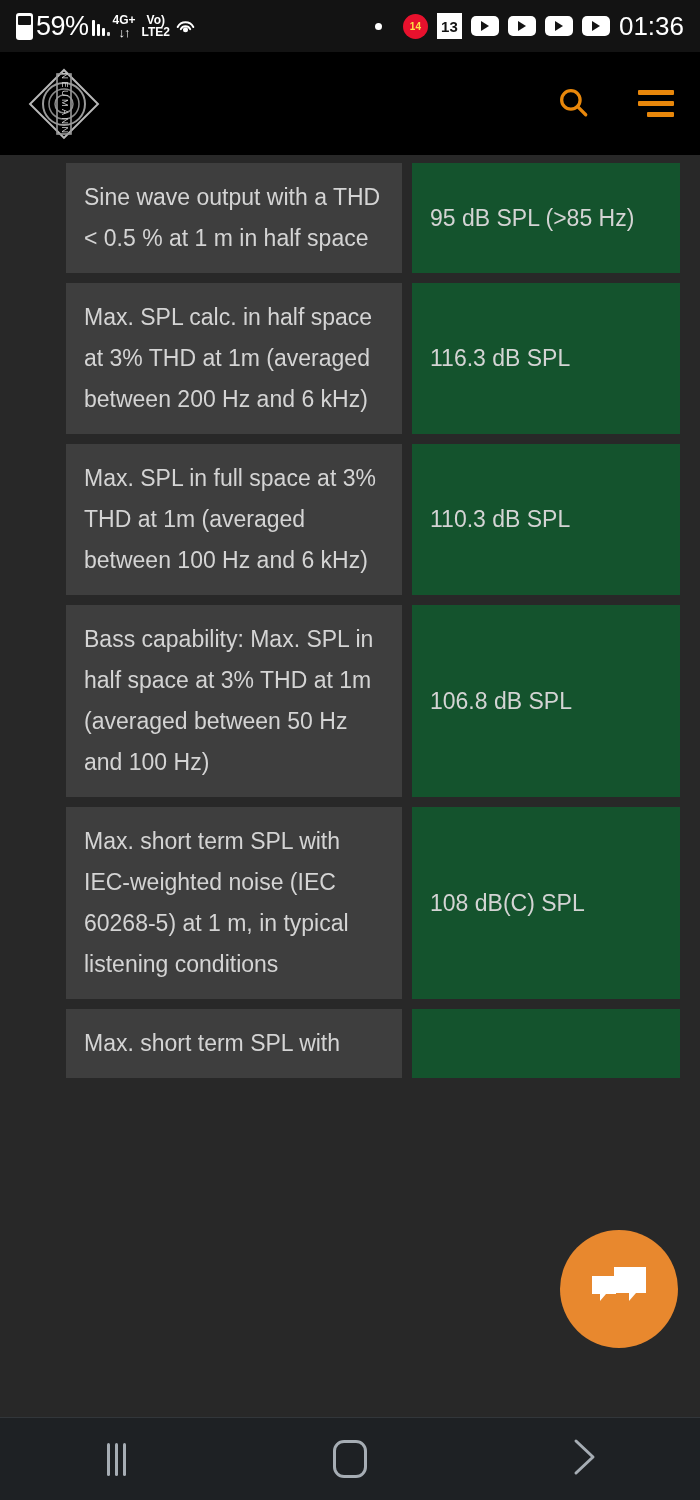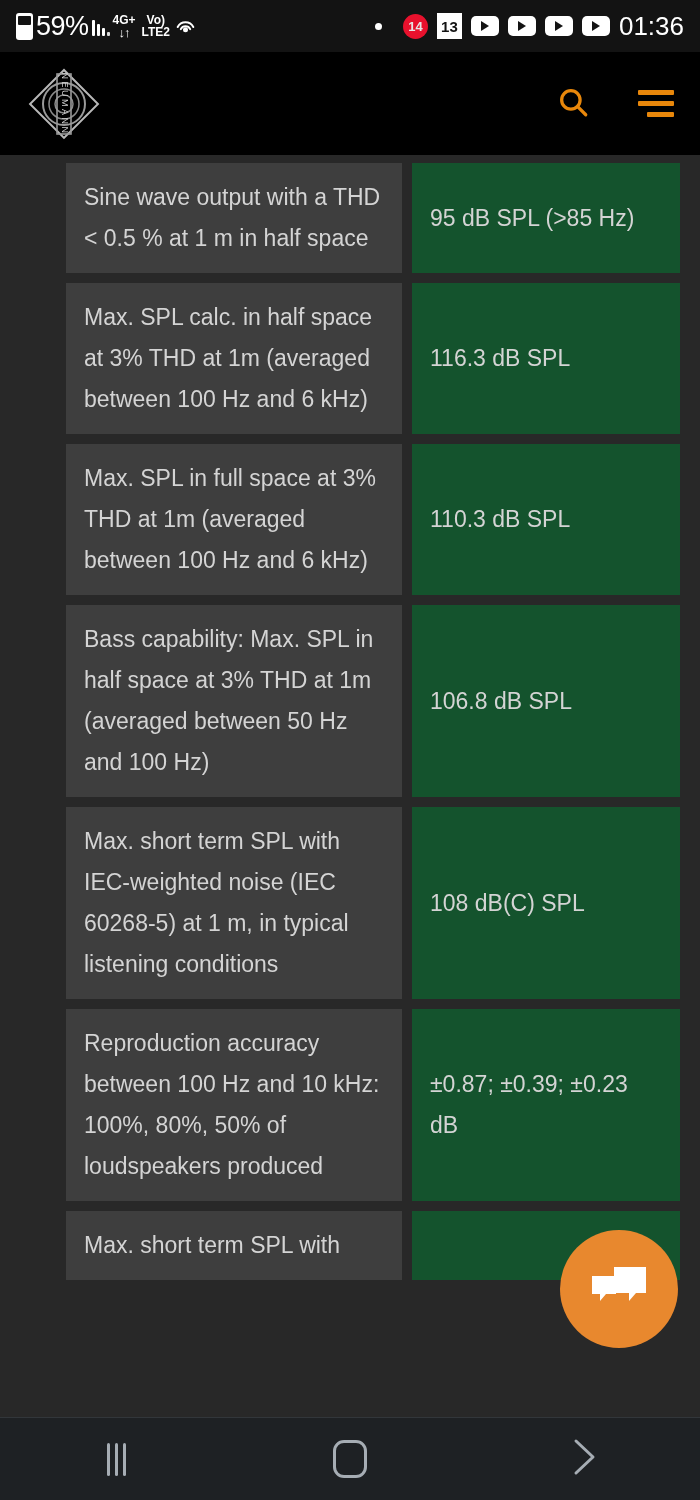--- a/index.html
+++ b/index.html
@@ -41,21 +41,21 @@
   .netgrp { display:flex; align-items:center; gap:6px; }
   .netcol { display:flex; flex-direction:column; align-items:center; line-height:1; }
   .netcol .t { font-size:12px; font-weight:700; }
   .netcol .b { font-size:12px; font-weight:700; }
   .arrows { font-size:13px; letter-spacing:-1px; }
   .hotspot { width:25px; height:25px; position:relative; }
   .hotspot svg { display:block; }
   .dot-small { width:7px; height:7px; border-radius:50%; background:#fff; }
   .badge-red {
     width:25px; height:25px; border-radius:50%; background:#e8112d;
-    color:#e5e5e5; font-size:13px; font-weight:700;
+    color:#fde047; font-size:10px; font-weight:700;
     display:flex; align-items:center; justify-content:center;margin-left:12px;
   }
   .sq-white {
     width:25px; height:26px; background:#fff; color:#131313;
     font-size:15px; font-weight:700;
     display:flex; align-items:center; justify-content:center;
   }
   .yt {
     width:28px; height:20px; background:#fff; border-radius:5px;
     display:flex; align-items:center; justify-content:center;
@@ -210,43 +210,39 @@
   </div>
 
   <div class="content">
 
     <div class="spec-row">
       <div class="cell label">Sine wave output with a THD &lt; 0.5 % at 1 m in half space</div>
       <div class="cell value">95 dB SPL (&gt;85 Hz)</div>
     </div>
 
     <div class="spec-row">
-      <div class="cell label">Max. SPL calc. in half space at 3% THD at 1m (averaged between 100 Hz and 6 kHz)</div>
+      <div class="cell label">Max. SPL calc. in half space at 3% THD at 1m (averaged between 200 Hz and 6 kHz)</div>
       <div class="cell value">116.3 dB SPL</div>
     </div>
 
     <div class="spec-row">
       <div class="cell label">Max. SPL in full space at 3% THD at 1m (averaged between 100 Hz and 6 kHz)</div>
       <div class="cell value">110.3 dB SPL</div>
     </div>
 
     <div class="spec-row">
       <div class="cell label">Bass capability: Max. SPL in half space at 3% THD at 1m (averaged between 50 Hz and 100 Hz)</div>
       <div class="cell value">106.8 dB SPL</div>
     </div>
 
     <div class="spec-row">
       <div class="cell label">Max. short term SPL with IEC-weighted noise (IEC 60268-5) at 1 m, in typical listening conditions</div>
       <div class="cell value">108 dB(C) SPL</div>
     </div>
 
-    <div class="spec-row">
-      <div class="cell label">Reproduction accuracy between 100 Hz and 10 kHz: 100%, 80%, 50% of loudspeakers produced</div>
-      <div class="cell value">±0.87; ±0.39; ±0.23 dB</div>
-    </div>
 
     <div class="spec-row clipped">
       <div class="cell label">Max. short term SPL with</div>
       <div class="cell value"></div>
     </div>
 
   </div>
 
   <div class="fab">
     <span>

